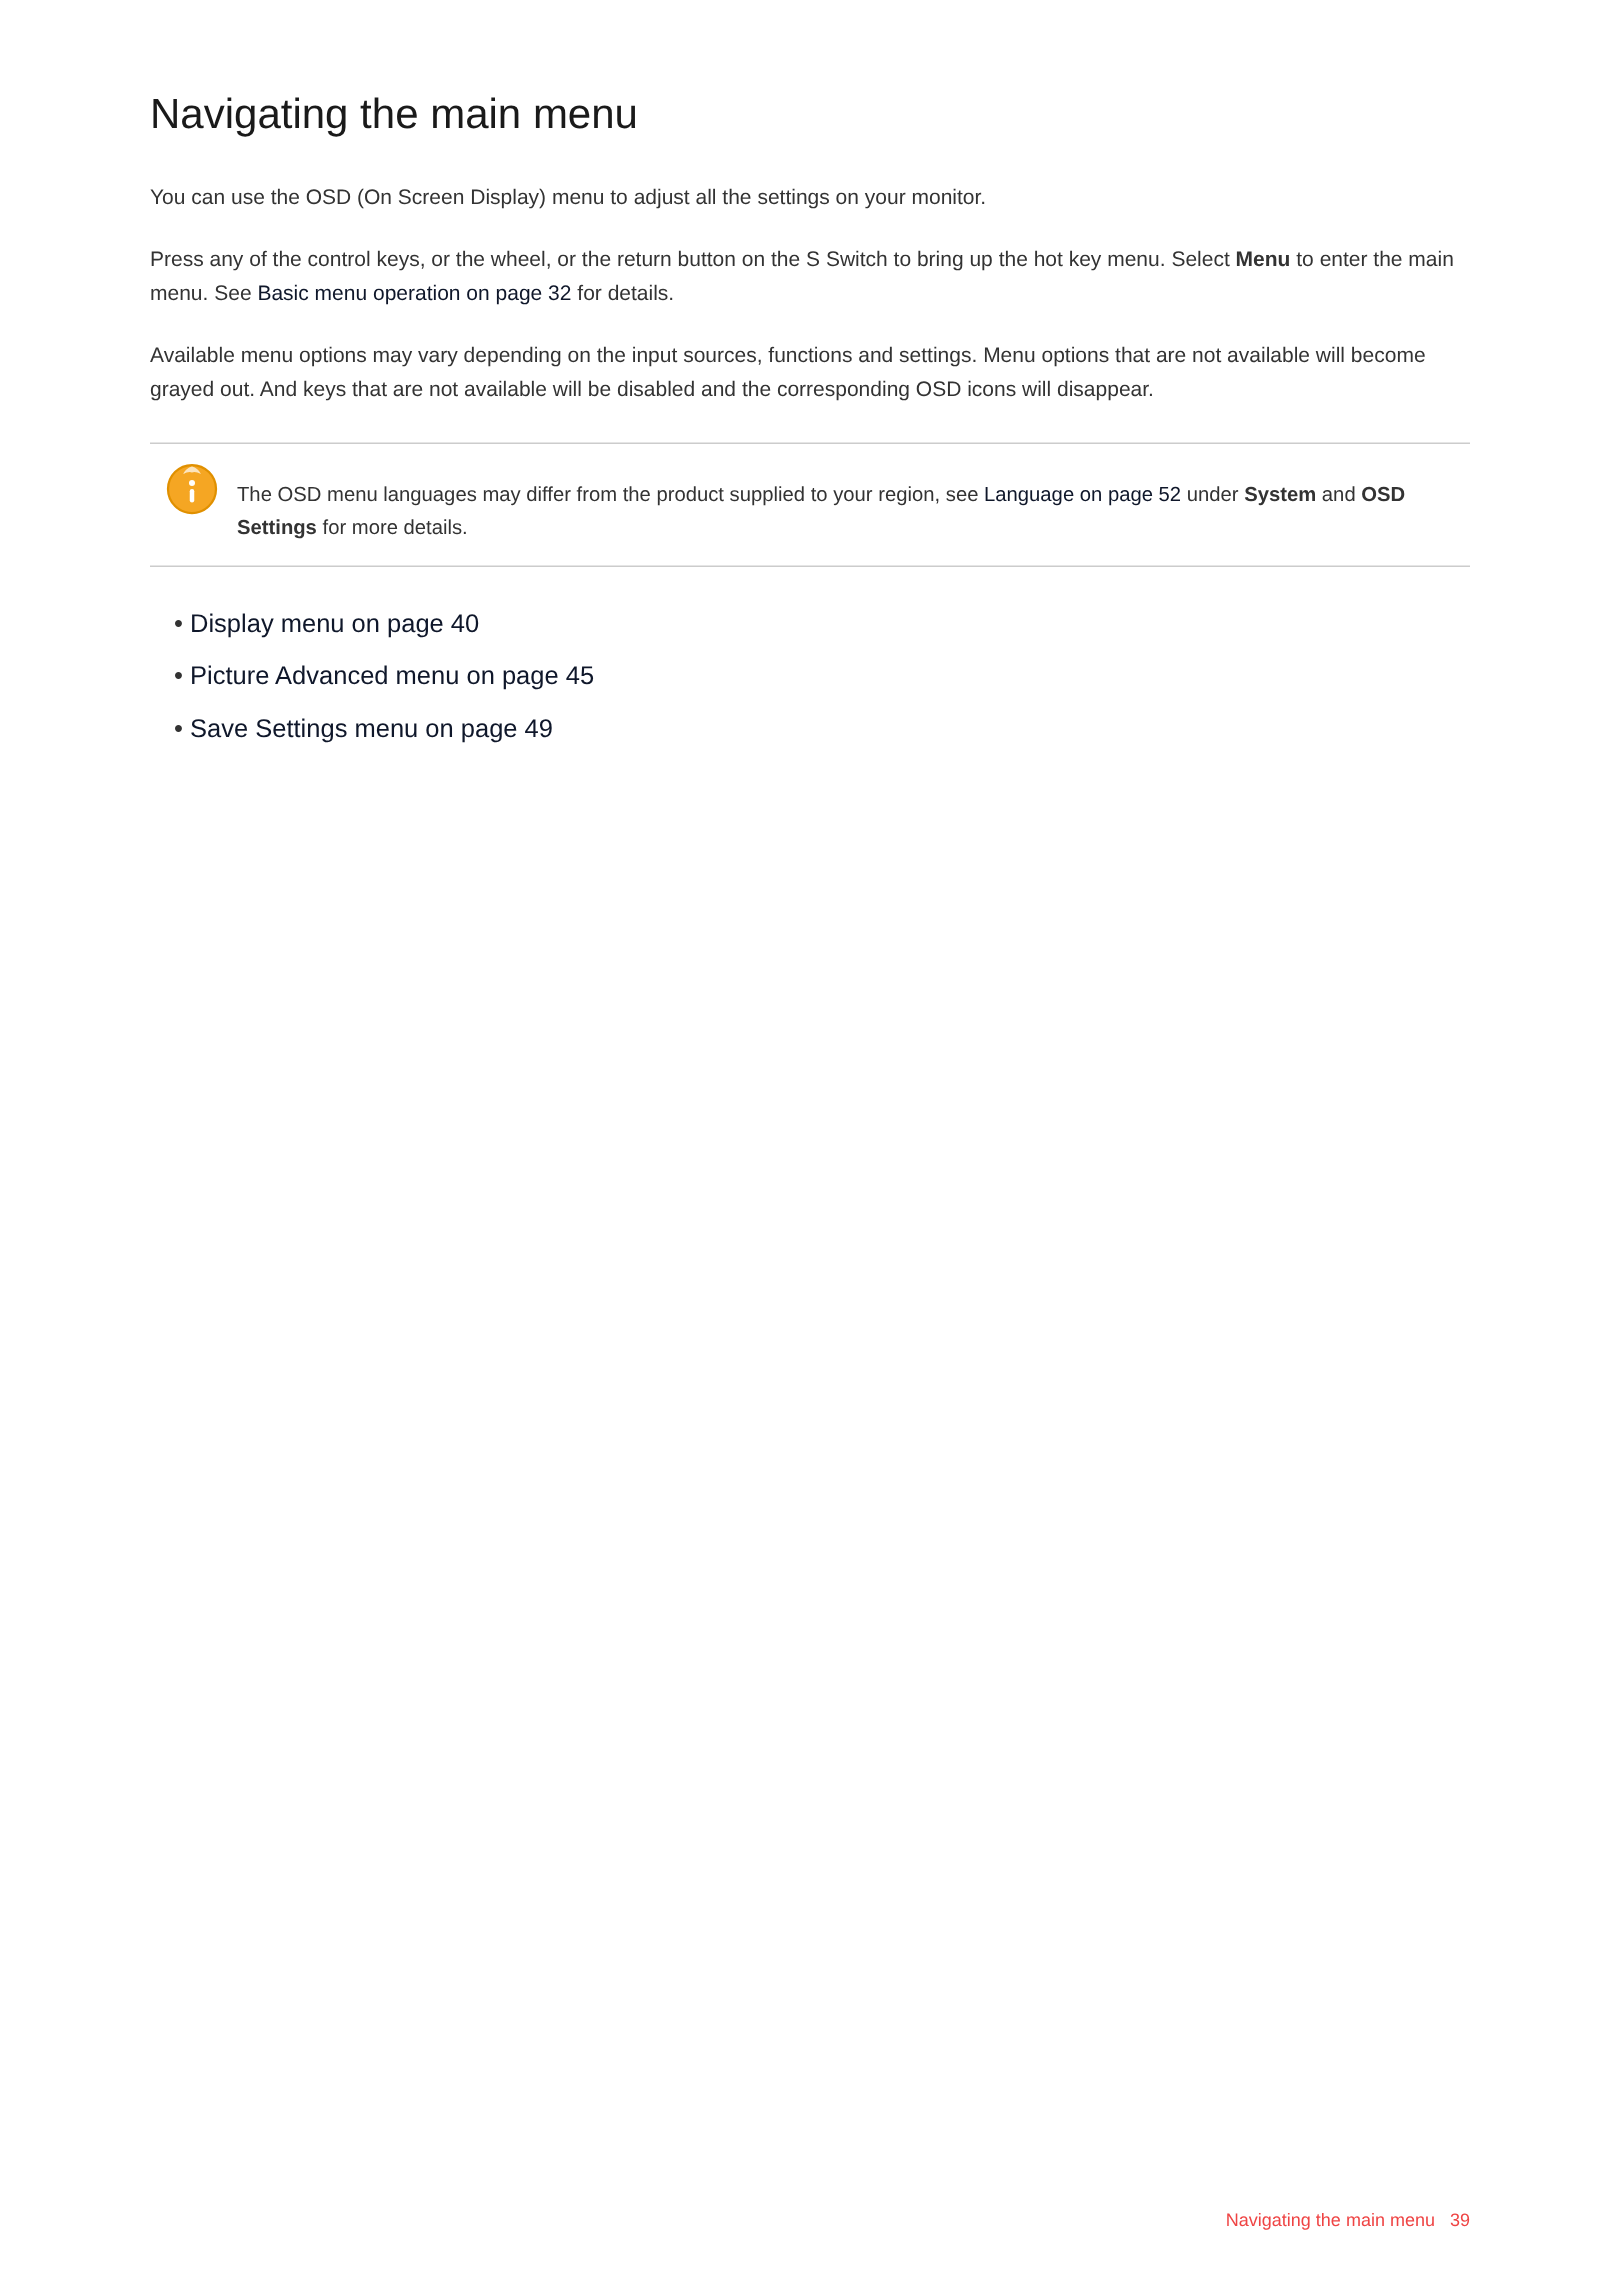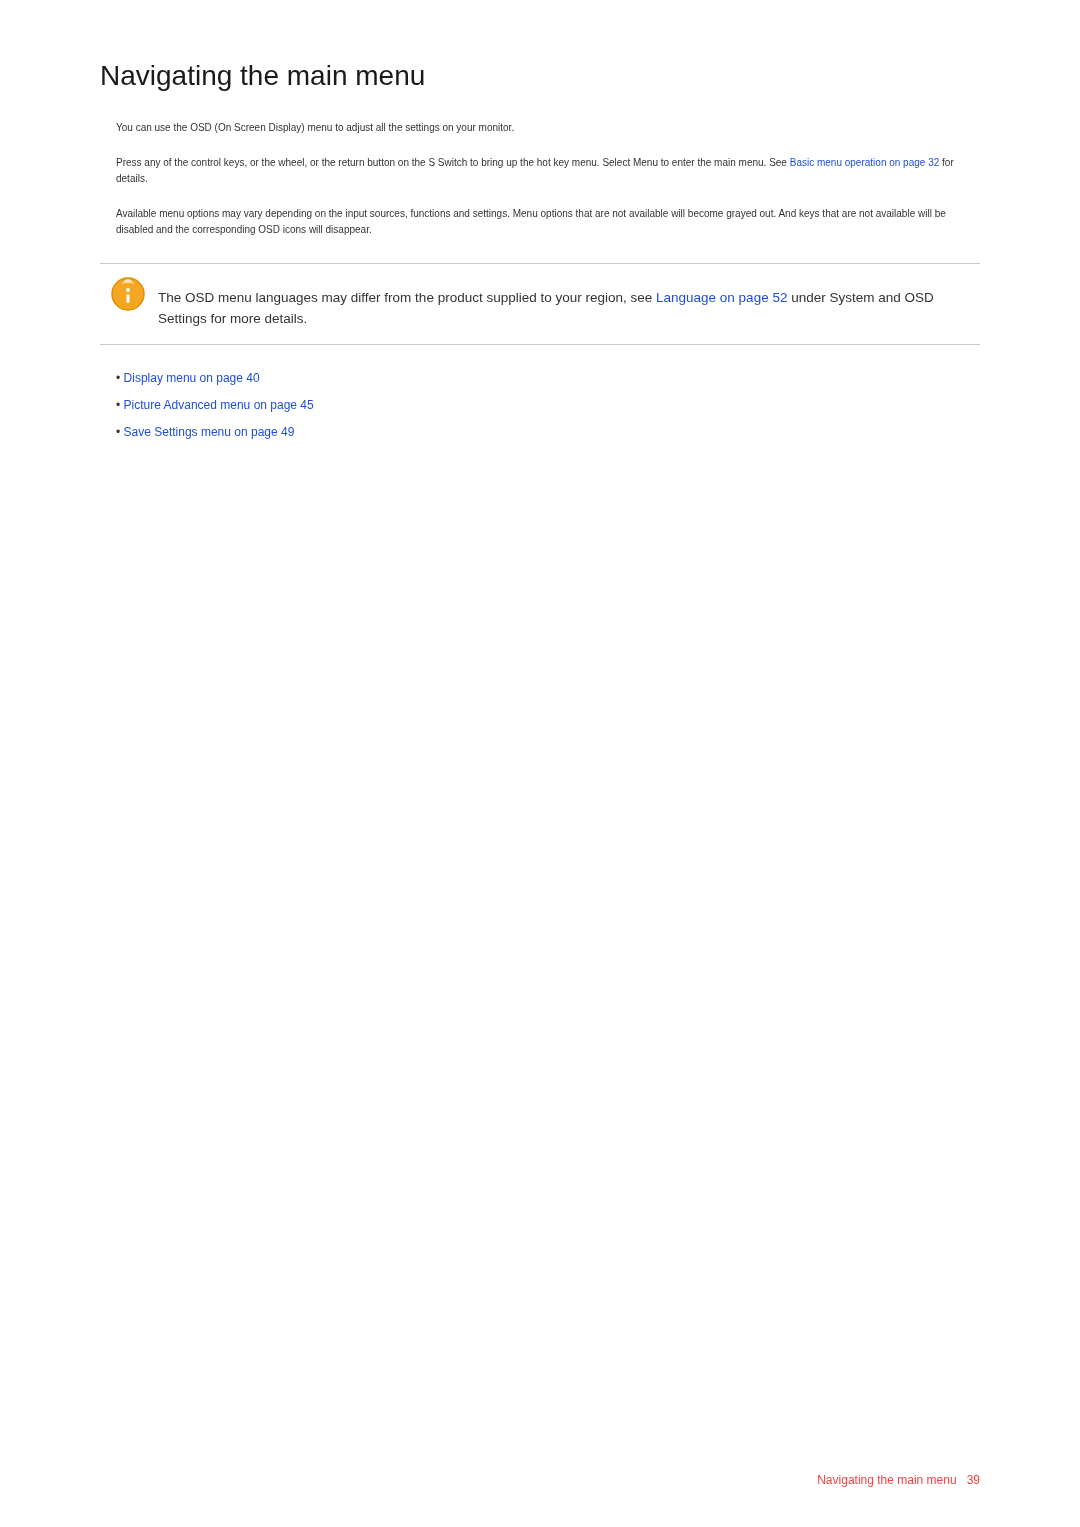--- a/index.html
+++ b/index.html
@@ -28,31 +28,30 @@
       font-weight: normal;
       color: #1a1a1a;
       margin-bottom: 28px;
       font-family: Arial, Helvetica, sans-serif;
     }
 
     .paragraph {
       margin-bottom: 18px;
       line-height: 1.65;
       color: #333333;
-      font-size: 10px;
-      margin-left: 16px;
+      font-size: 14px;
     }
 
     .link {
-      color: #1d4ed8;
+      color: #0f172a;
       text-decoration: none;
     }
 
     .bold {
-      font-weight: normal;
+      font-weight: bold;
     }
 
     .notice-box {
       border-top: 1px solid #cccccc;
       border-bottom: 1px solid #cccccc;
       padding: 23px 14px 14px 58px;
       margin: 24px 0 24px 0;
       position: relative;
       font-size: 13.5px;
       line-height: 1.6;
@@ -68,21 +67,21 @@
     }
 
     .bullet-list {
       margin: 16px 0 0 16px;
       list-style: none;
       padding: 0;
     }
 
     .bullet-list li {
       margin-bottom: 8px;
-      font-size: 12px;
+      font-size: 17px;
       line-height: 1.6;
     }
 
     .bullet-list li::before {
       content: "• ";
       color: #333333;
     }
 
     .for-more-text {
       margin: 16px 0 12px 0;

